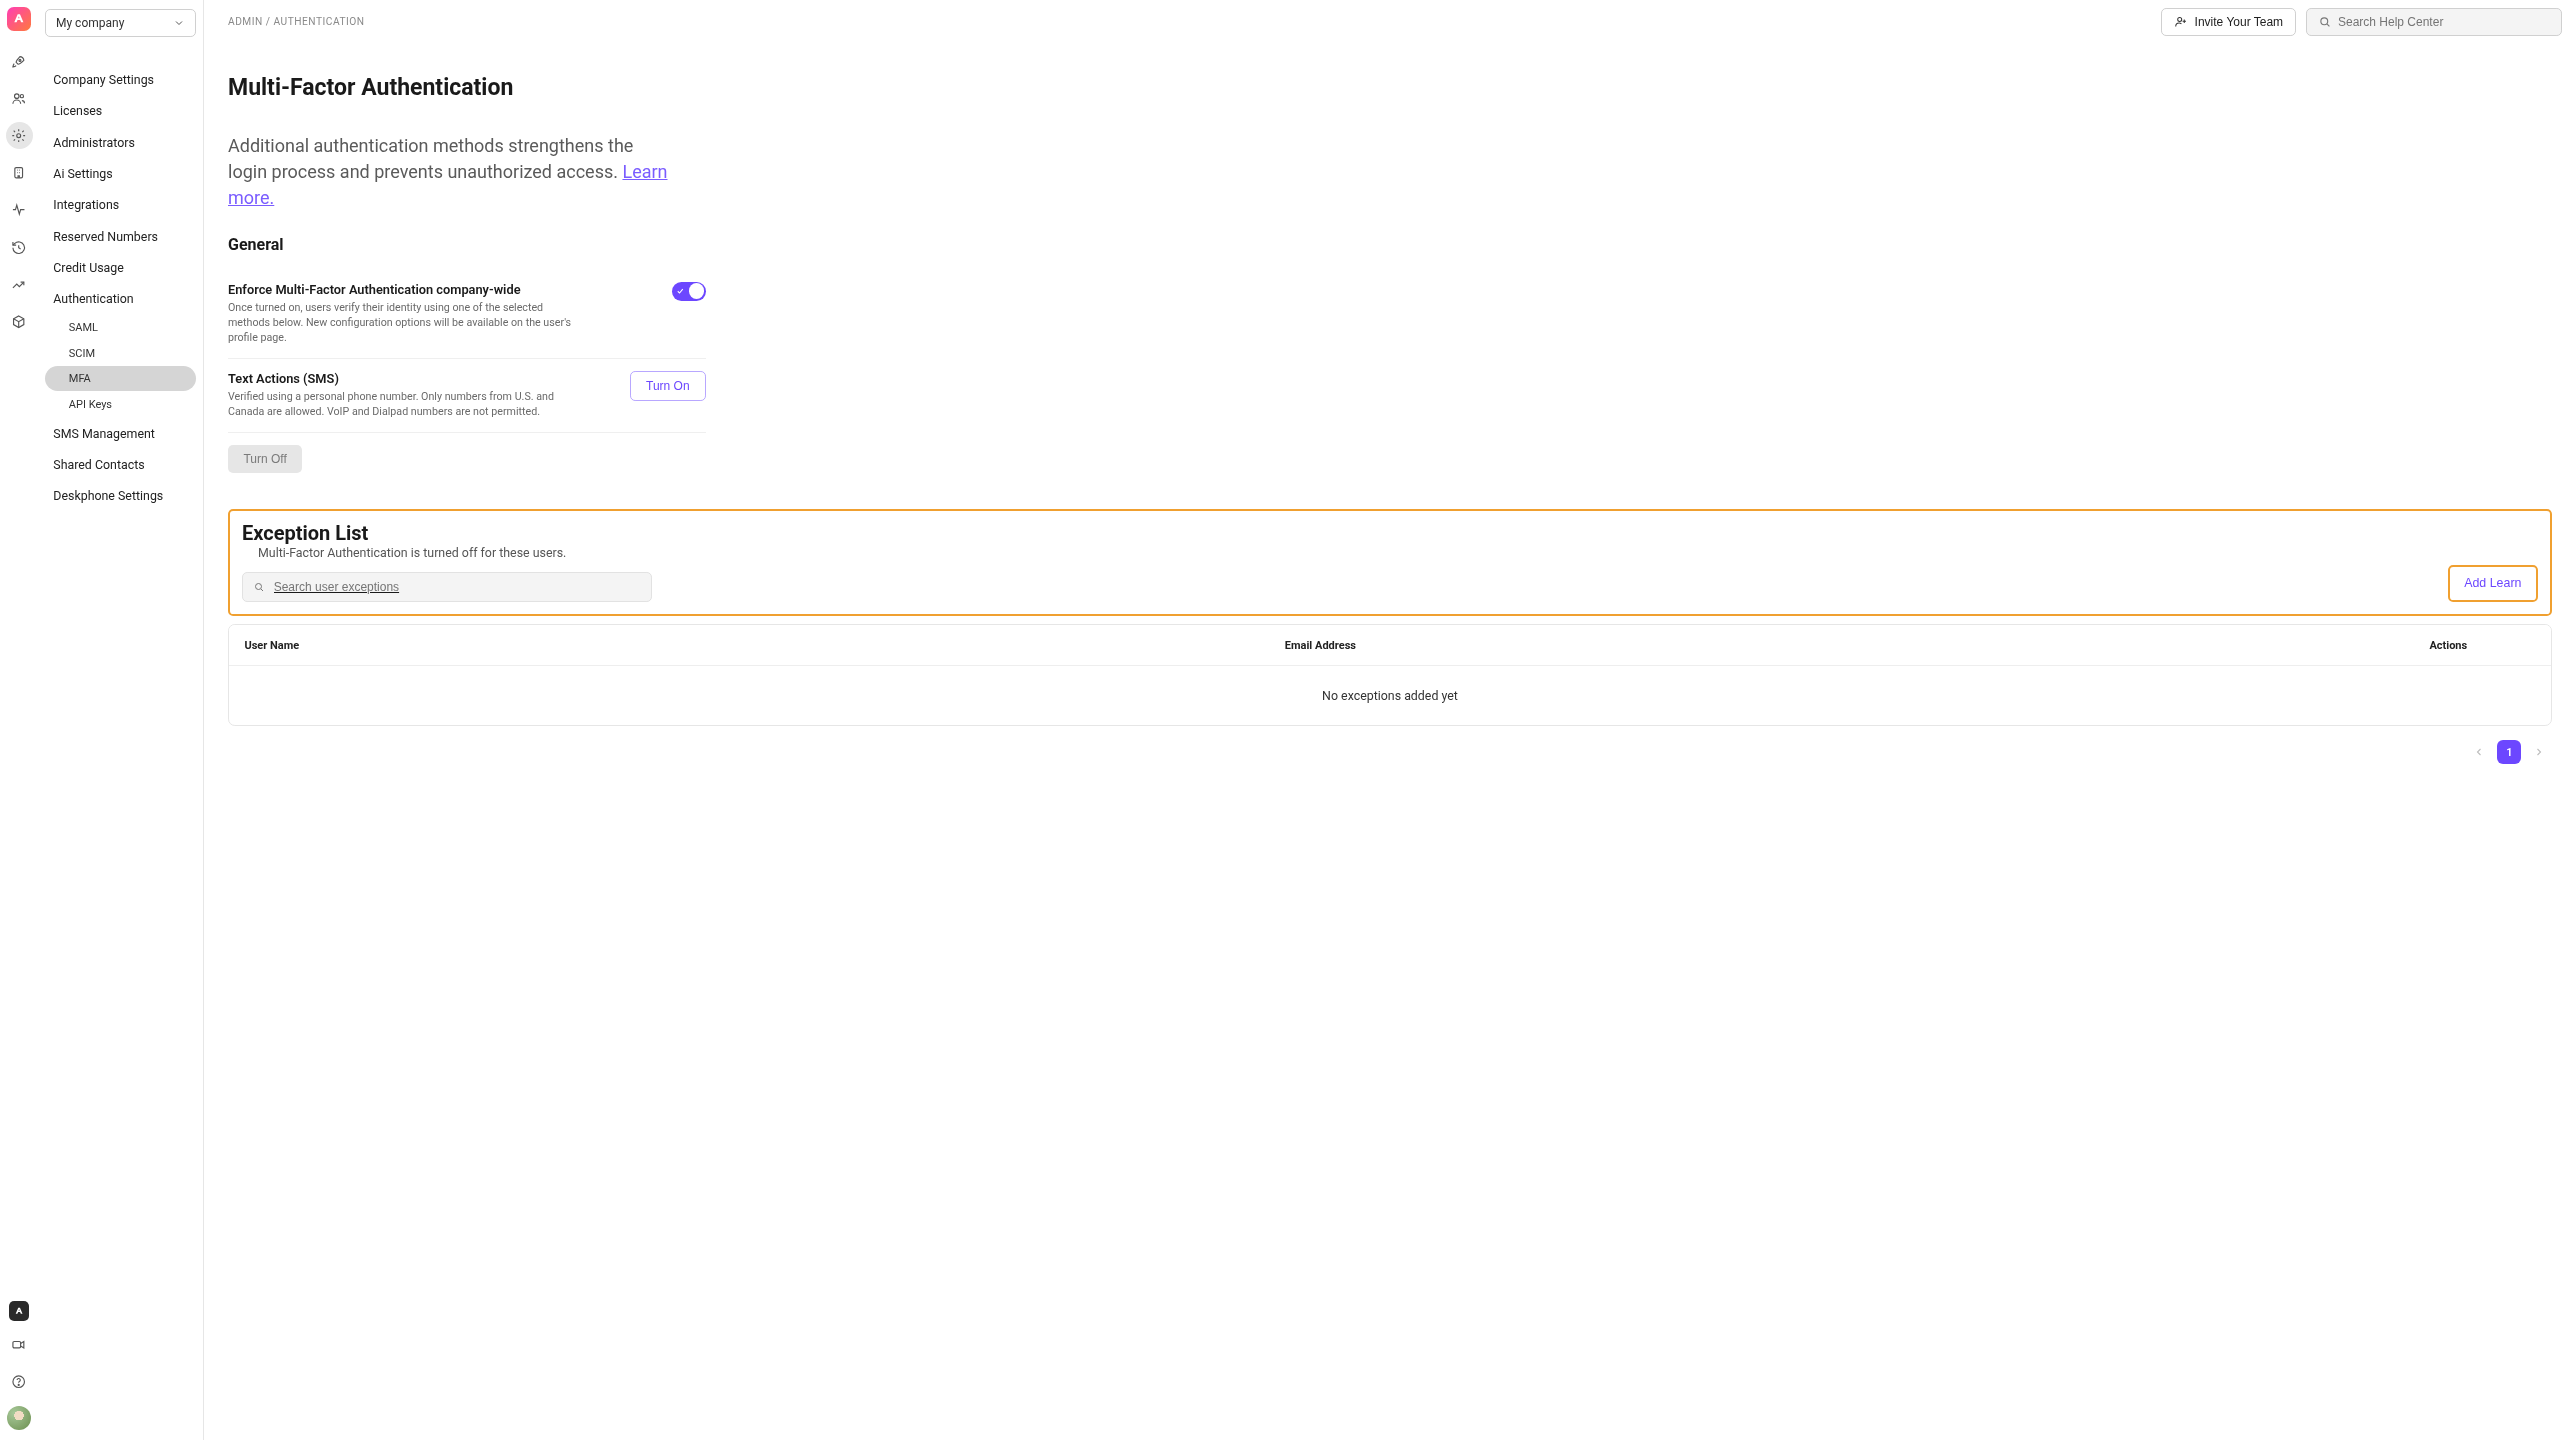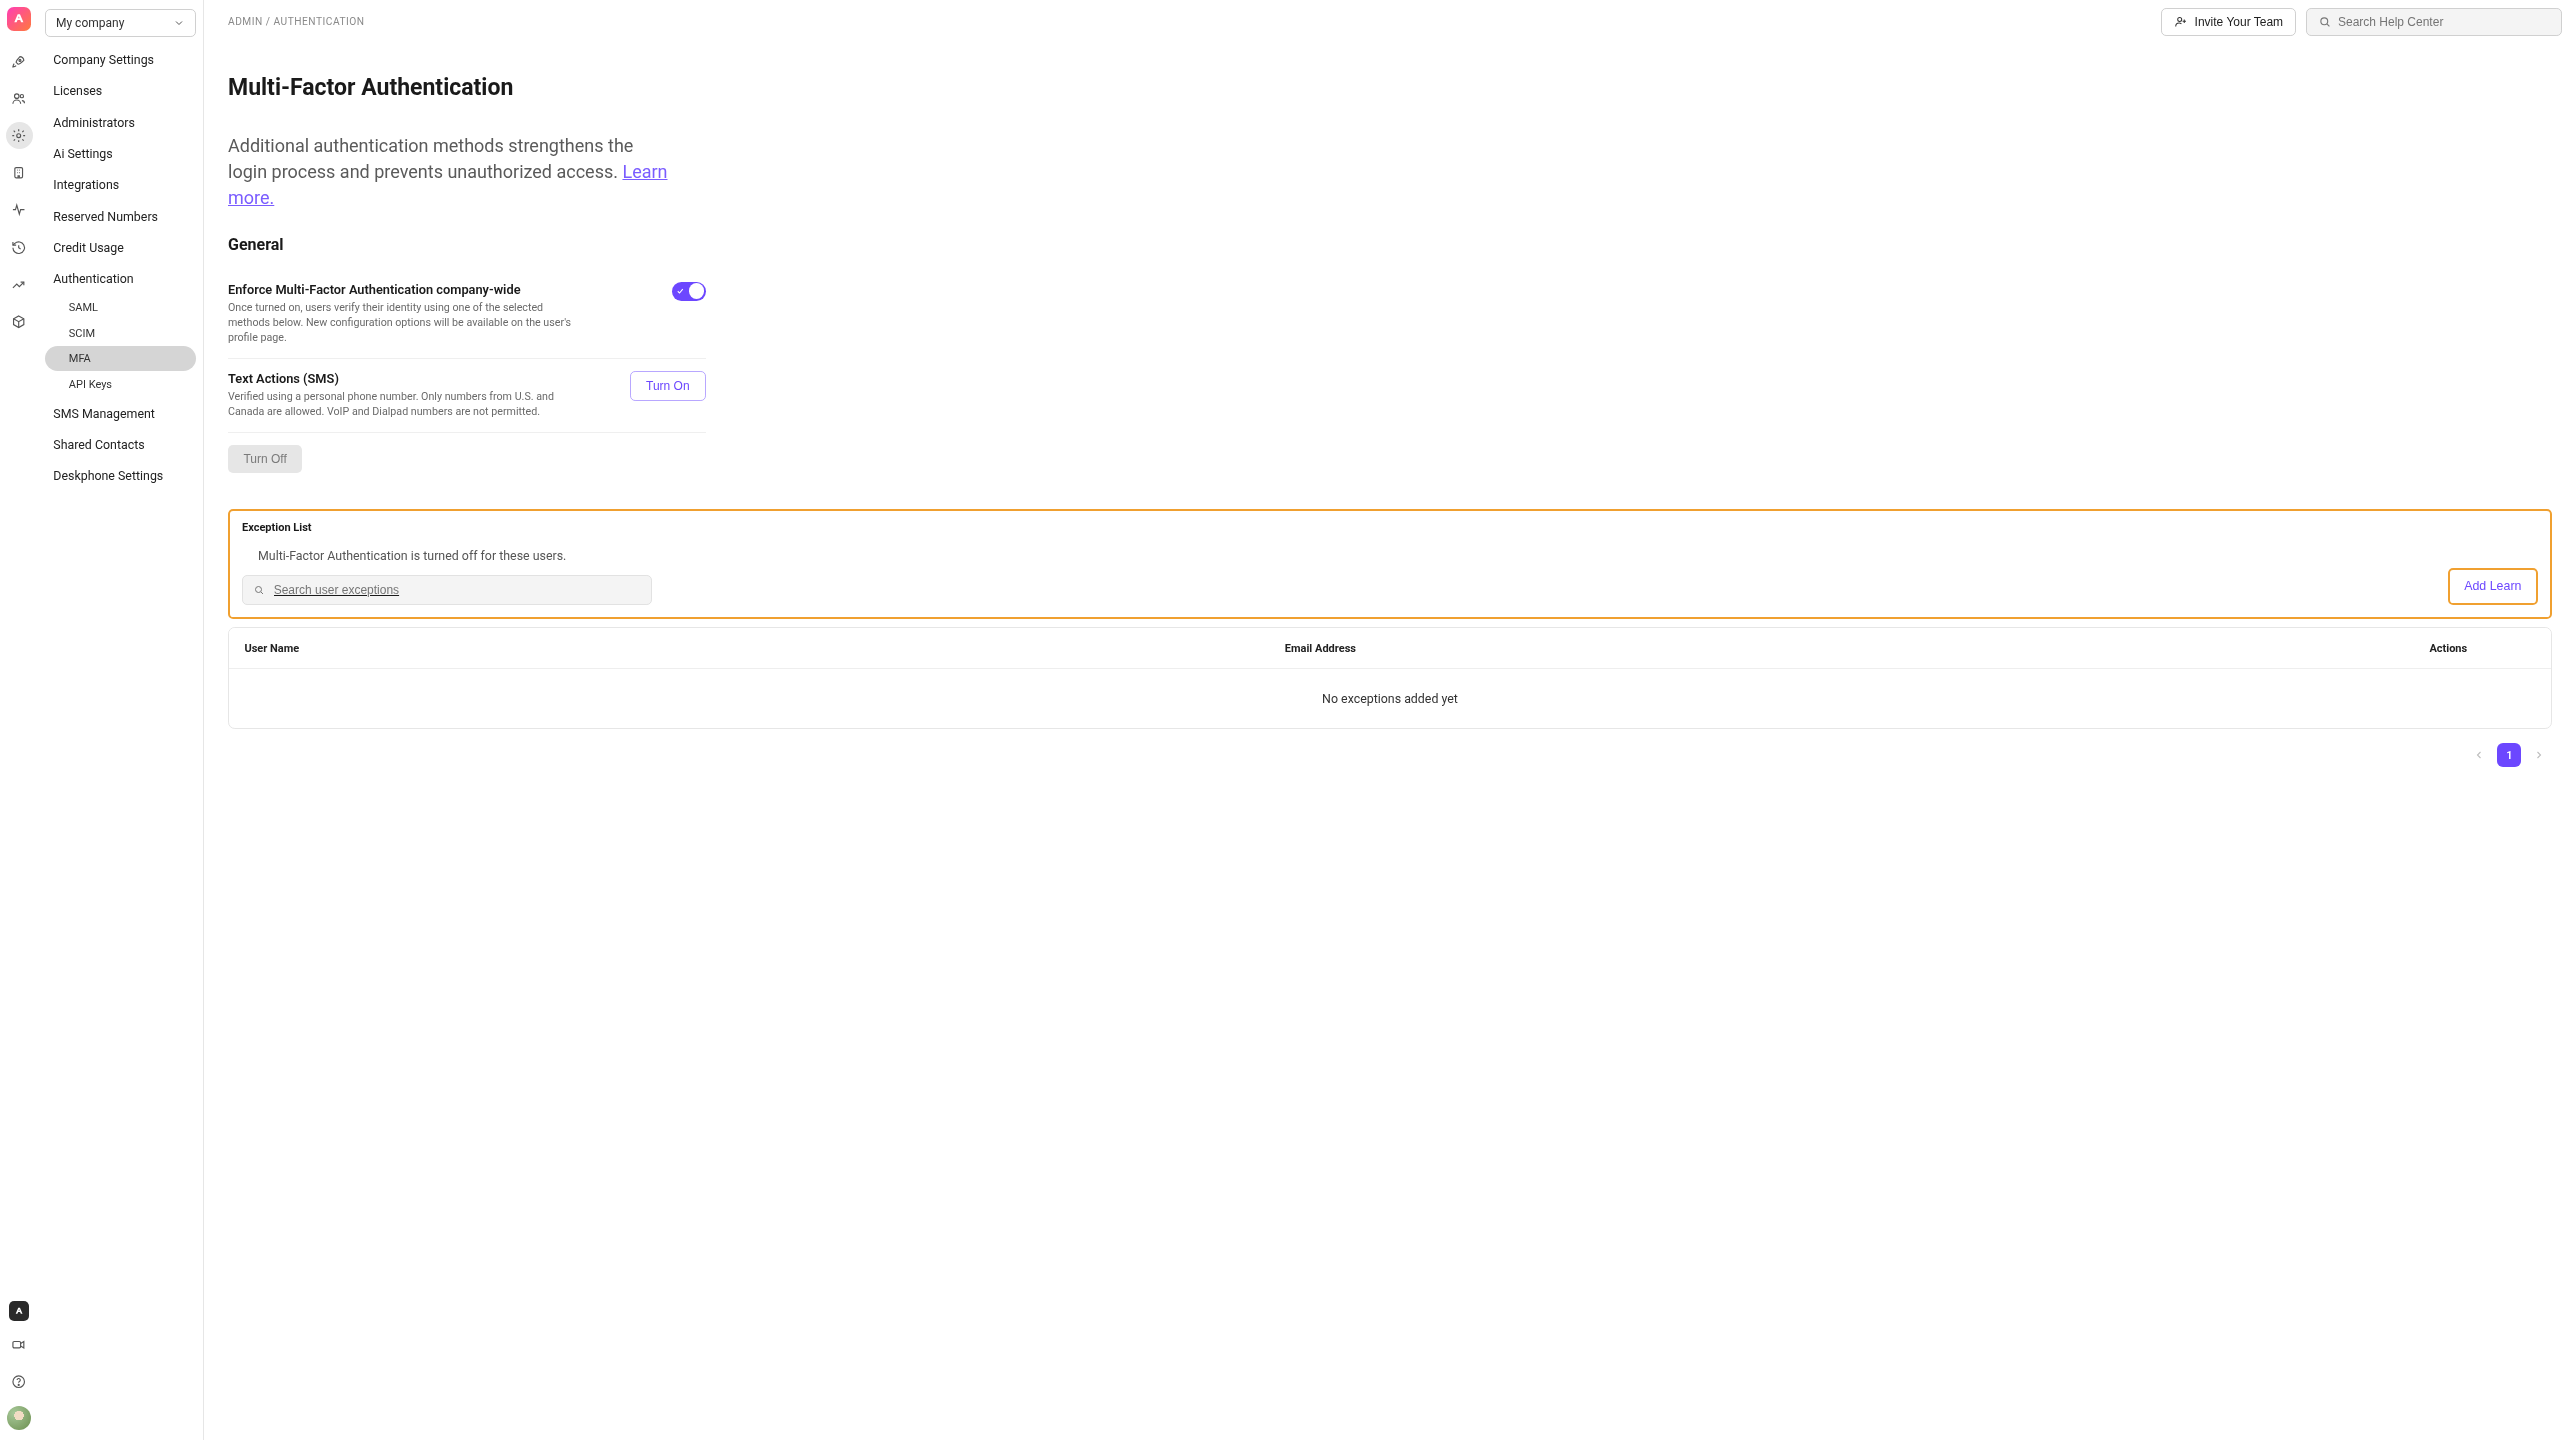--- a/index.html
+++ b/index.html
@@ -65,21 +65,21 @@
     }
     .company-select {
       width: 100%;
       border: 0.9px solid #d0d0d0;
       border-radius: 5.1px;
       padding: 6px 10.2px;
       background: #fff;
       display: flex; align-items: center; justify-content: space-between;
       cursor: pointer;
       font-size: 12px; color: #333;
-      margin-bottom: 8px;
+      margin-bottom: 28px;
     }
     .sidebar-item {
       padding: 7.7px 8.5px;
       border-radius: 5.1px;
       cursor: pointer;
       font-size: 12.4px;
       color: #222;
       margin-bottom: 0.9px;
     }
     .sidebar-subitem {
@@ -195,21 +195,21 @@
     .highlight-box {
       border: 2.6px solid #f0a030;
       border-radius: 5.1px;
       margin-top: 24px;
       padding: 10.2px 12px 12px 12px;
     }
     .exc-header-row {
       display: flex; justify-content: space-between; align-items: flex-end; gap: 13.7px;
     }
     .exc-left { flex: 1; }
-    .exc-title { font-size: 11px; font-weight: 700; margin-bottom: 14px; }
+    .exc-title { font-size: 20px; font-weight: 700; margin-bottom: 0; }
     .exc-desc { font-size: 12.4px; color: #555; margin-bottom: 12px; margin-left: 16px; }
     .exc-search {
       display: flex; align-items: center; gap: 8.5px;
       background: #f4f4f4;
       border: 0.9px solid #e2e2e2;
       border-radius: 5.1px;
       padding: 6.8px 10.2px;
       width: 410px;
       text-decoration: underline;
     }

